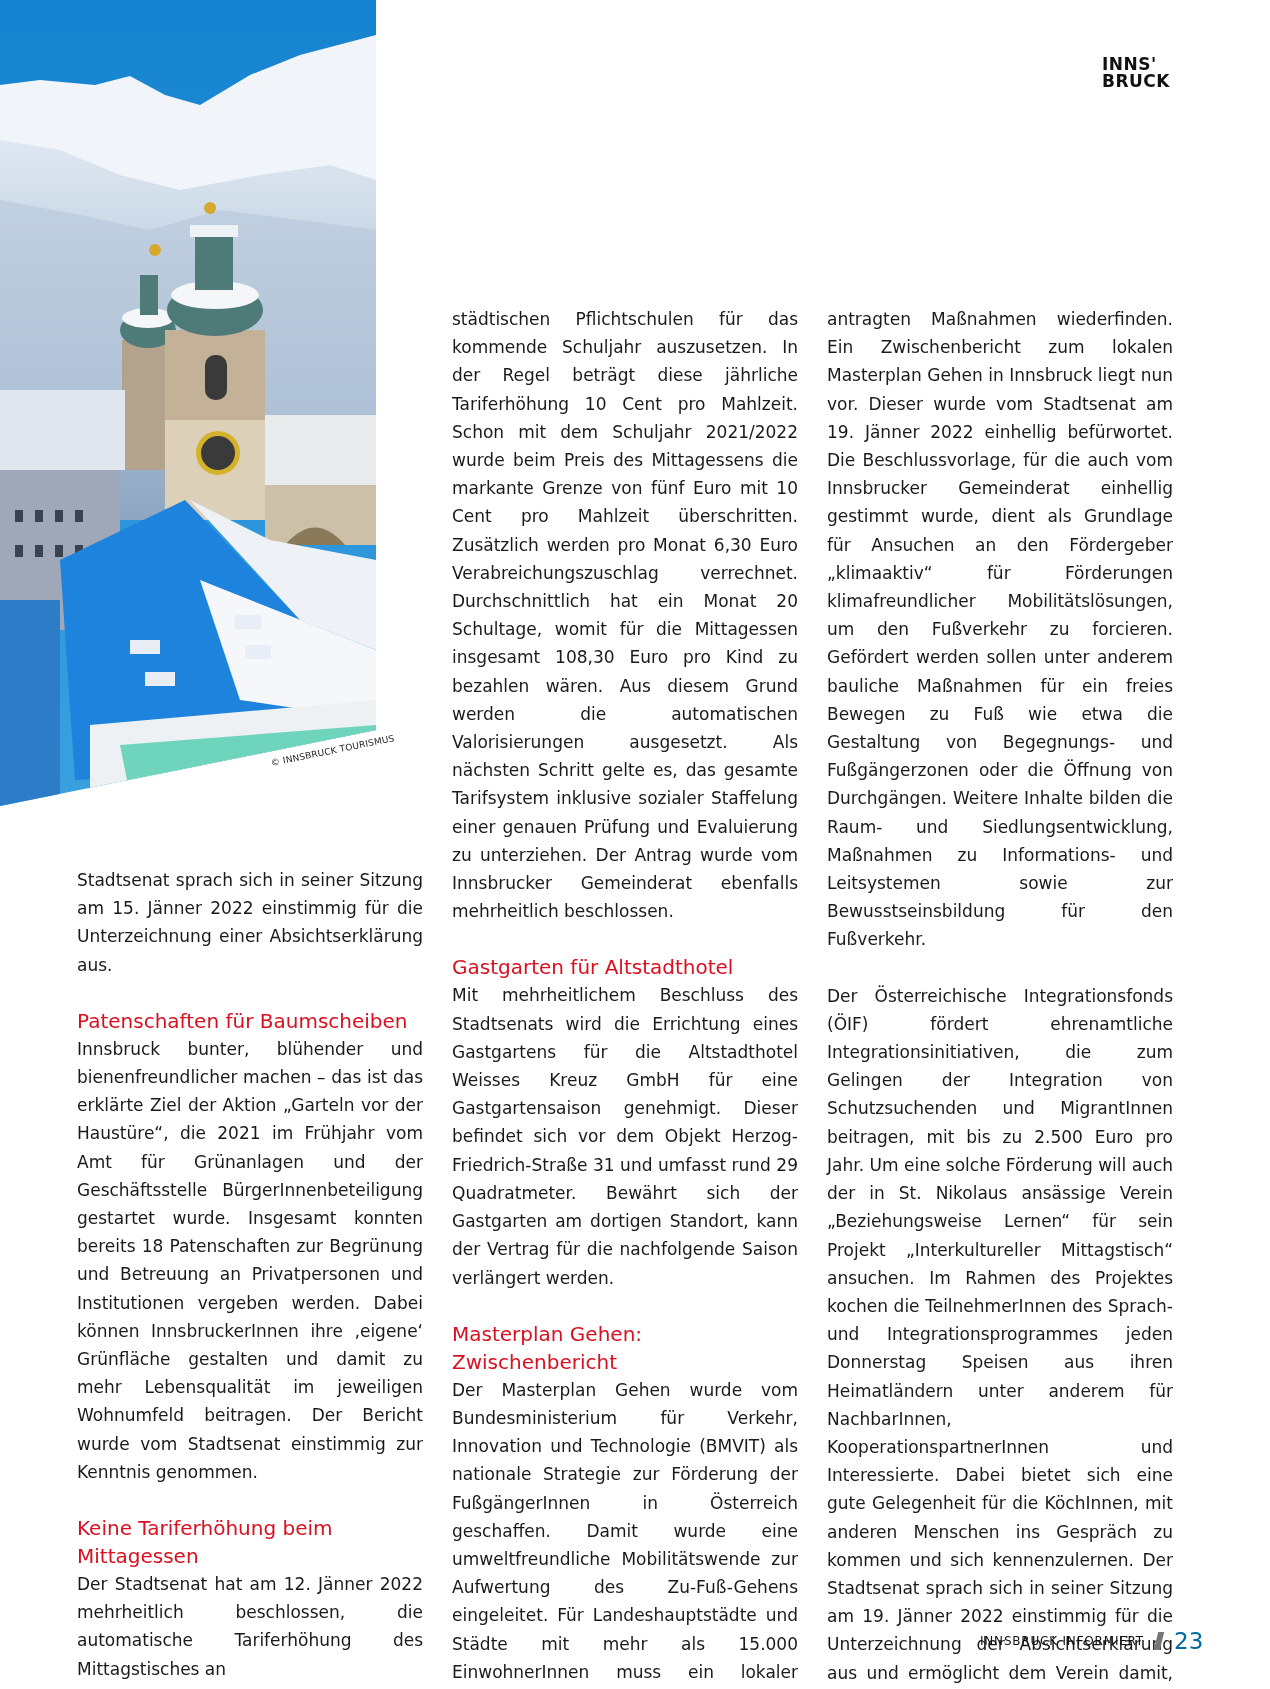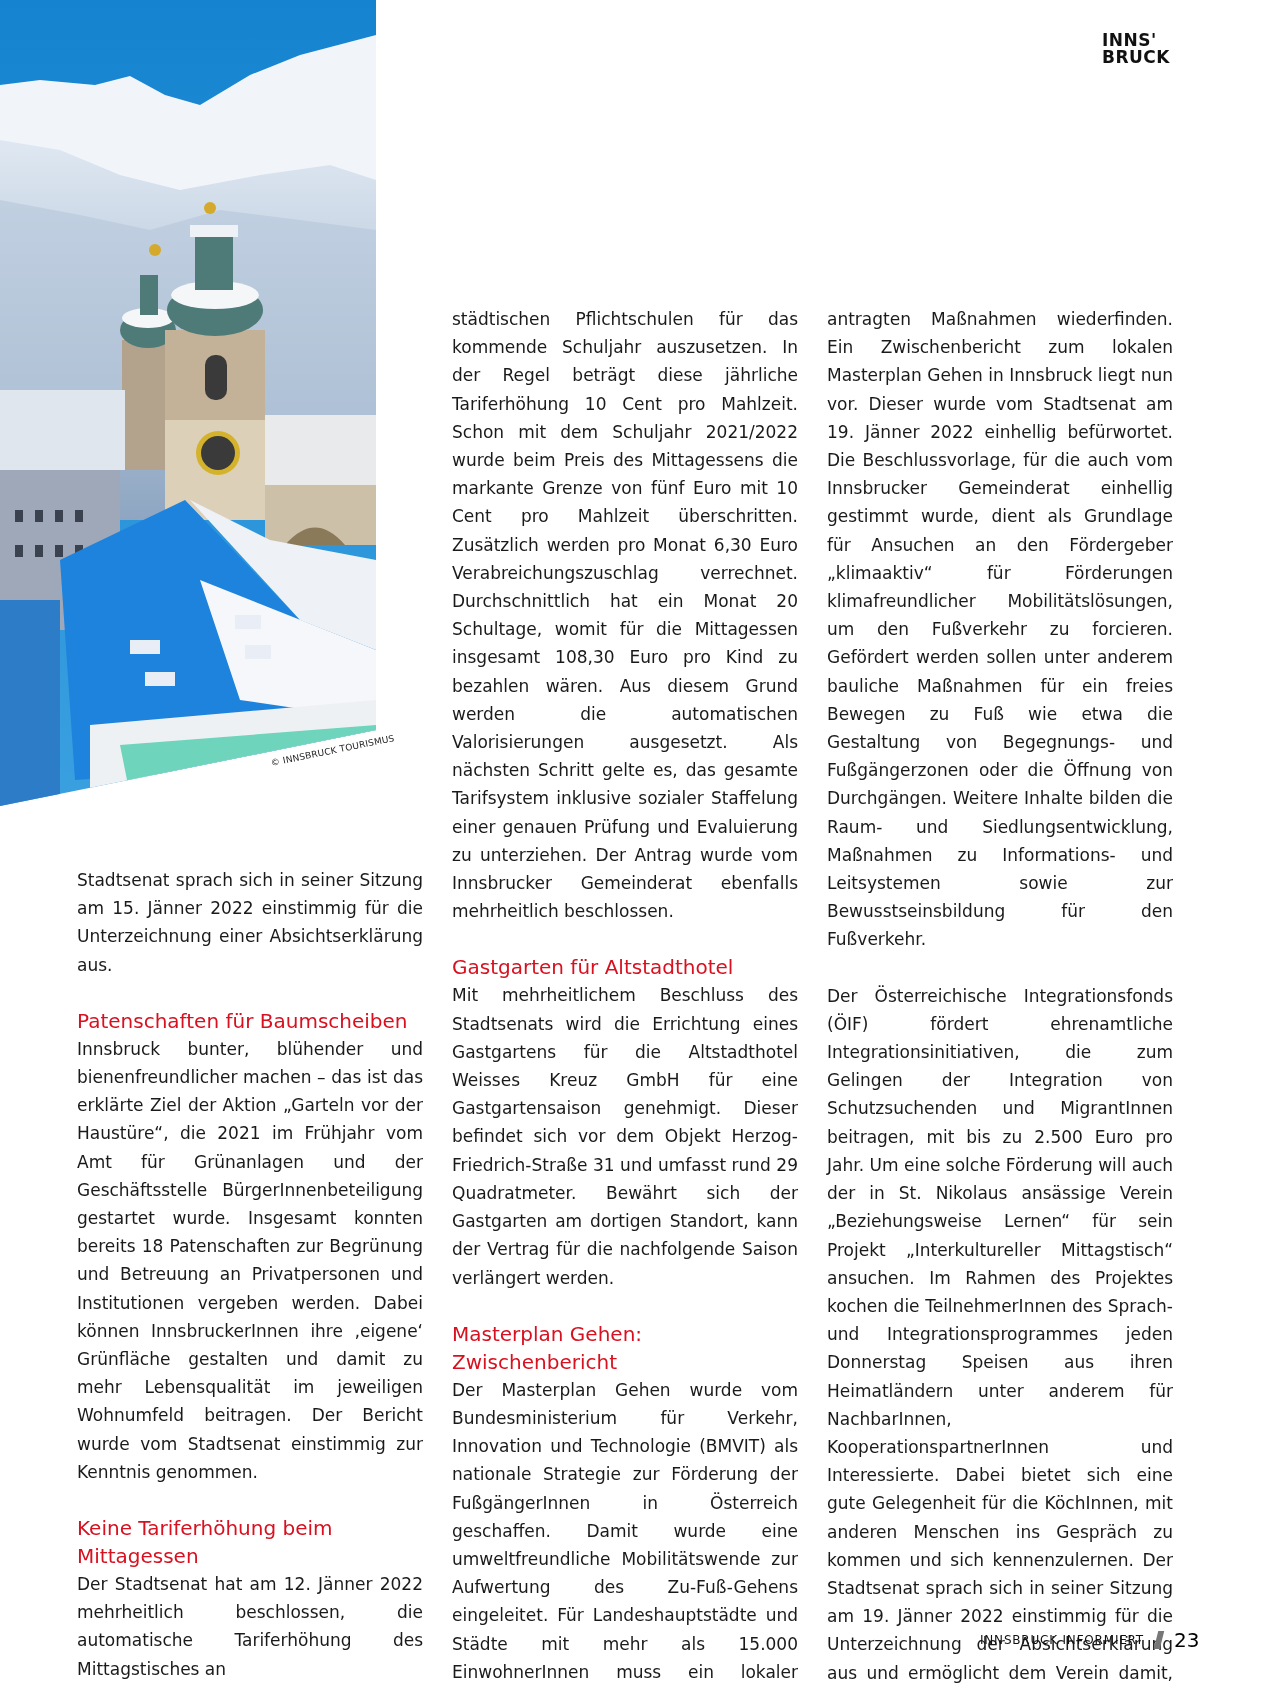--- a/index.html
+++ b/index.html
@@ -4,35 +4,35 @@
 <style>
   html, body { margin:0; padding:0; background:#ffffff; }
   body { width:1270px; height:1689px; position:relative; overflow:hidden;
          font-family:"DejaVu Sans", sans-serif; color:#1a1a1a; }
   .photo { position:absolute; left:0; top:0; width:376px; height:806px; overflow:hidden;
            clip-path: polygon(0 0, 376px 0, 376px 730px, 0 806px); }
   .photo svg { display:block; }
   .credit { position:absolute; left:272px; top:758px; font-size:9px; letter-spacing:0.2px;
             color:#222; transform:rotate(-11.5deg); transform-origin:left bottom; white-space:nowrap;
             font-family:"DejaVu Sans", sans-serif; }
-  .logo { position:absolute; left:1102px; top:32px; font-family:"DejaVu Sans", sans-serif;
+  .logo { position:absolute; left:1102px; top:56px; font-family:"DejaVu Sans", sans-serif;
           font-weight:900; font-size:17px; line-height:17px; color:#111; letter-spacing:0.5px; }
   .col { position:absolute; width:346px; font-size:17px; line-height:28.2px; text-align:justify; }
   .col p { margin:0; hyphens:manual; }
   .col h2 { margin:0; color:#d8101f; font-size:20px; line-height:28px; font-weight:normal;
             text-align:left; }
   .gap { height:28px; }
   #col1 { left:77px; top:866px; }
   #col2 { left:452px; top:305px; }
   #col3 { left:827px; top:305px; }
   .footer { position:absolute; left:980px; top:1628px; display:flex; align-items:center; }
   .footer .pub { font-size:12px; letter-spacing:0.8px; color:#111; }
   .footer .slash { display:inline-block; width:6px; height:18px; background:#777;
                    transform:skewX(-14deg); margin:0 12px; }
-  .footer .page { font-size:20px; color:#000000; }
+  .footer .page { font-size:23px; color:#0369a1; }
 </style>
 </head>
 <body>
 
 <div class="photo">
   <svg width="376" height="806" viewBox="0 0 376 806" xmlns="http://www.w3.org/2000/svg">
     <defs>
       <linearGradient id="sky" x1="0" y1="0" x2="0" y2="1">
         <stop offset="0" stop-color="#1583cf"></stop>
           <stop offset="1" stop-color="#3aa0e0"></stop>

